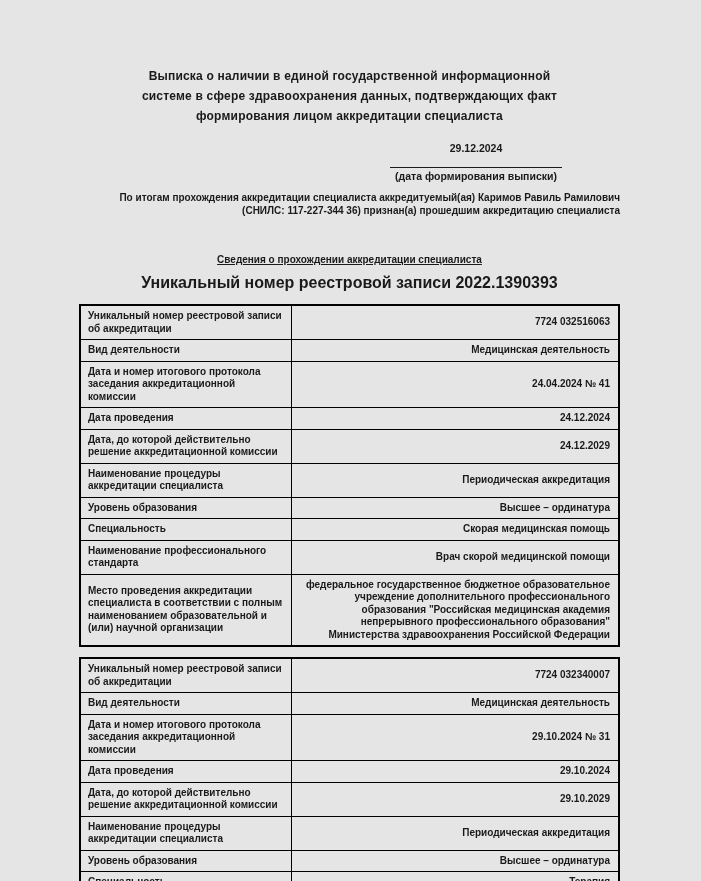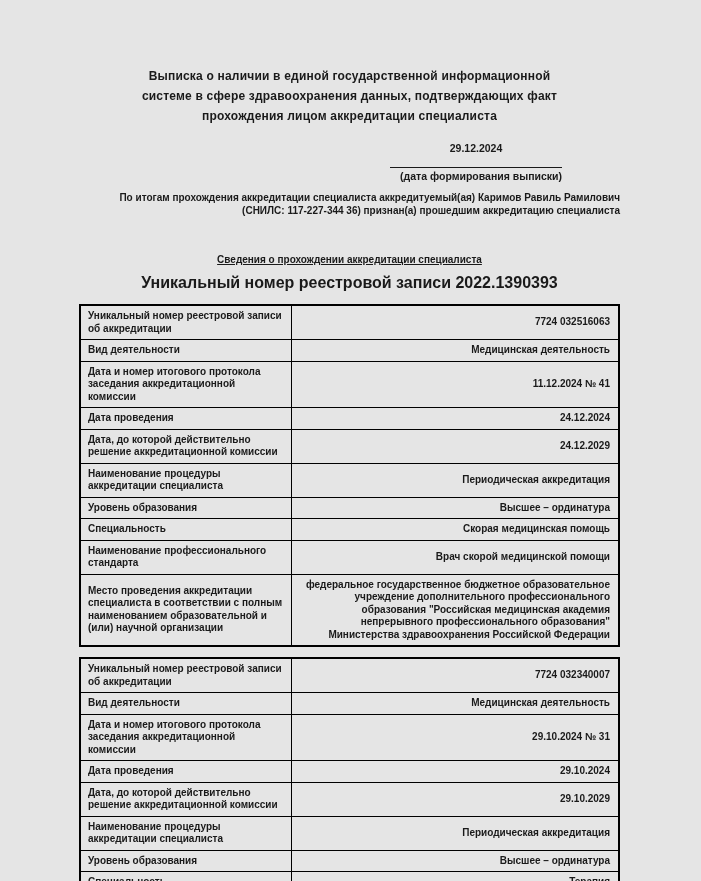--- a/index.html
+++ b/index.html
@@ -33,21 +33,20 @@
   .date-value {
     display: block;
     padding-bottom: 12px;
     border-bottom: 1.5px solid #1a1a1a;
     line-height: 13px;
   }
   .date-caption {
     display: block;
     padding-top: 2px;
     line-height: 13px;
-    text-align: right;
   }
   .intro {
     margin-top: 8px;
     text-align: right;
     font-size: 10px;
     line-height: 13px;
   }
   .section-heading {
     margin-top: 36px;
     text-align: center;
@@ -80,21 +79,21 @@
   table.acc-table td.value-cell { padding-left: 12px; text-align: right; }
 </style>
 </head>
 <body>
 
 <div class="page">
 
   <div class="doc-title">
     <div>Выписка о наличии в единой государственной информационной</div>
     <div>системе в сфере здравоохранения данных, подтверждающих факт</div>
-    <div>прохождения лицом аккредитации специалиста</div>
+    <div>формирования лицом аккредитации специалиста</div>
   </div>
 
   <div class="date-block">
     <span class="date-value">29.12.2024</span>
     <span class="date-caption">(дата формирования выписки)</span>
   </div>
 
   <p class="intro">По итогам прохождения аккредитации специалиста аккредитуемый(ая) Каримов Равиль Рамилович (СНИЛС: 117-227-344 36) признан(а) прошедшим аккредитацию специалиста</p>
 
   <div class="section-heading">Сведения о прохождении аккредитации специалиста</div>
@@ -106,21 +105,21 @@
         <tr>
           <td class="label-cell">Уникальный номер реестровой записи об аккредитации</td>
           <td class="value-cell">7724 032516063</td>
         </tr>
         <tr>
           <td class="label-cell">Вид деятельности</td>
           <td class="value-cell">Медицинская деятельность</td>
         </tr>
         <tr>
           <td class="label-cell">Дата и номер итогового протокола заседания аккредитационной комиссии</td>
-          <td class="value-cell">11.12.2024 № 41</td>
+          <td class="value-cell">24.04.2024 № 41</td>
         </tr>
         <tr>
           <td class="label-cell">Дата проведения</td>
           <td class="value-cell">24.12.2024</td>
         </tr>
         <tr>
           <td class="label-cell">Дата, до которой действительно решение аккредитационной комиссии</td>
           <td class="value-cell">24.12.2029</td>
         </tr>
         <tr>

